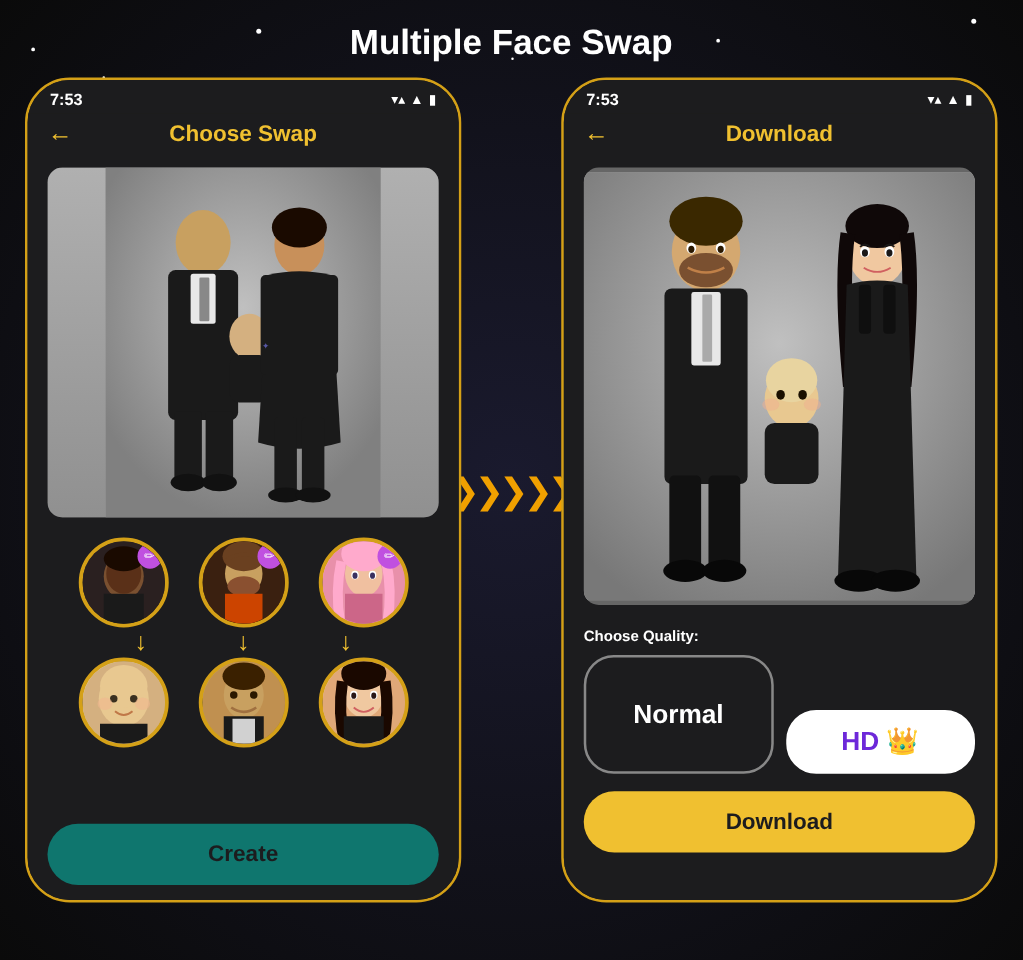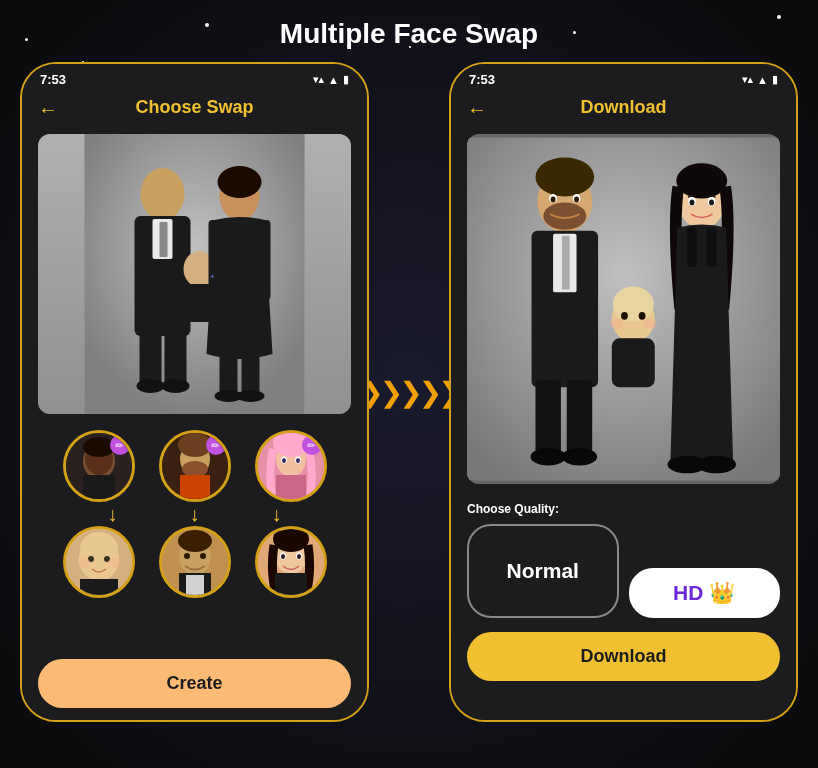--- a/index.html
+++ b/index.html
@@ -181,21 +181,21 @@
     }
 
     .arrow-down {
       color: #f0c030;
       font-size: 20px;
       line-height: 1;
     }
 
     .create-btn {
       margin: 6px 16px 12px;
-      background: #fdba74;
+      background: #0f766e;
       border: none;
       border-radius: 28px;
       padding: 14px;
       font-size: 18px;
       font-weight: 700;
       color: #1c1c1e;
       cursor: pointer;
       text-align: center;
     }
 

